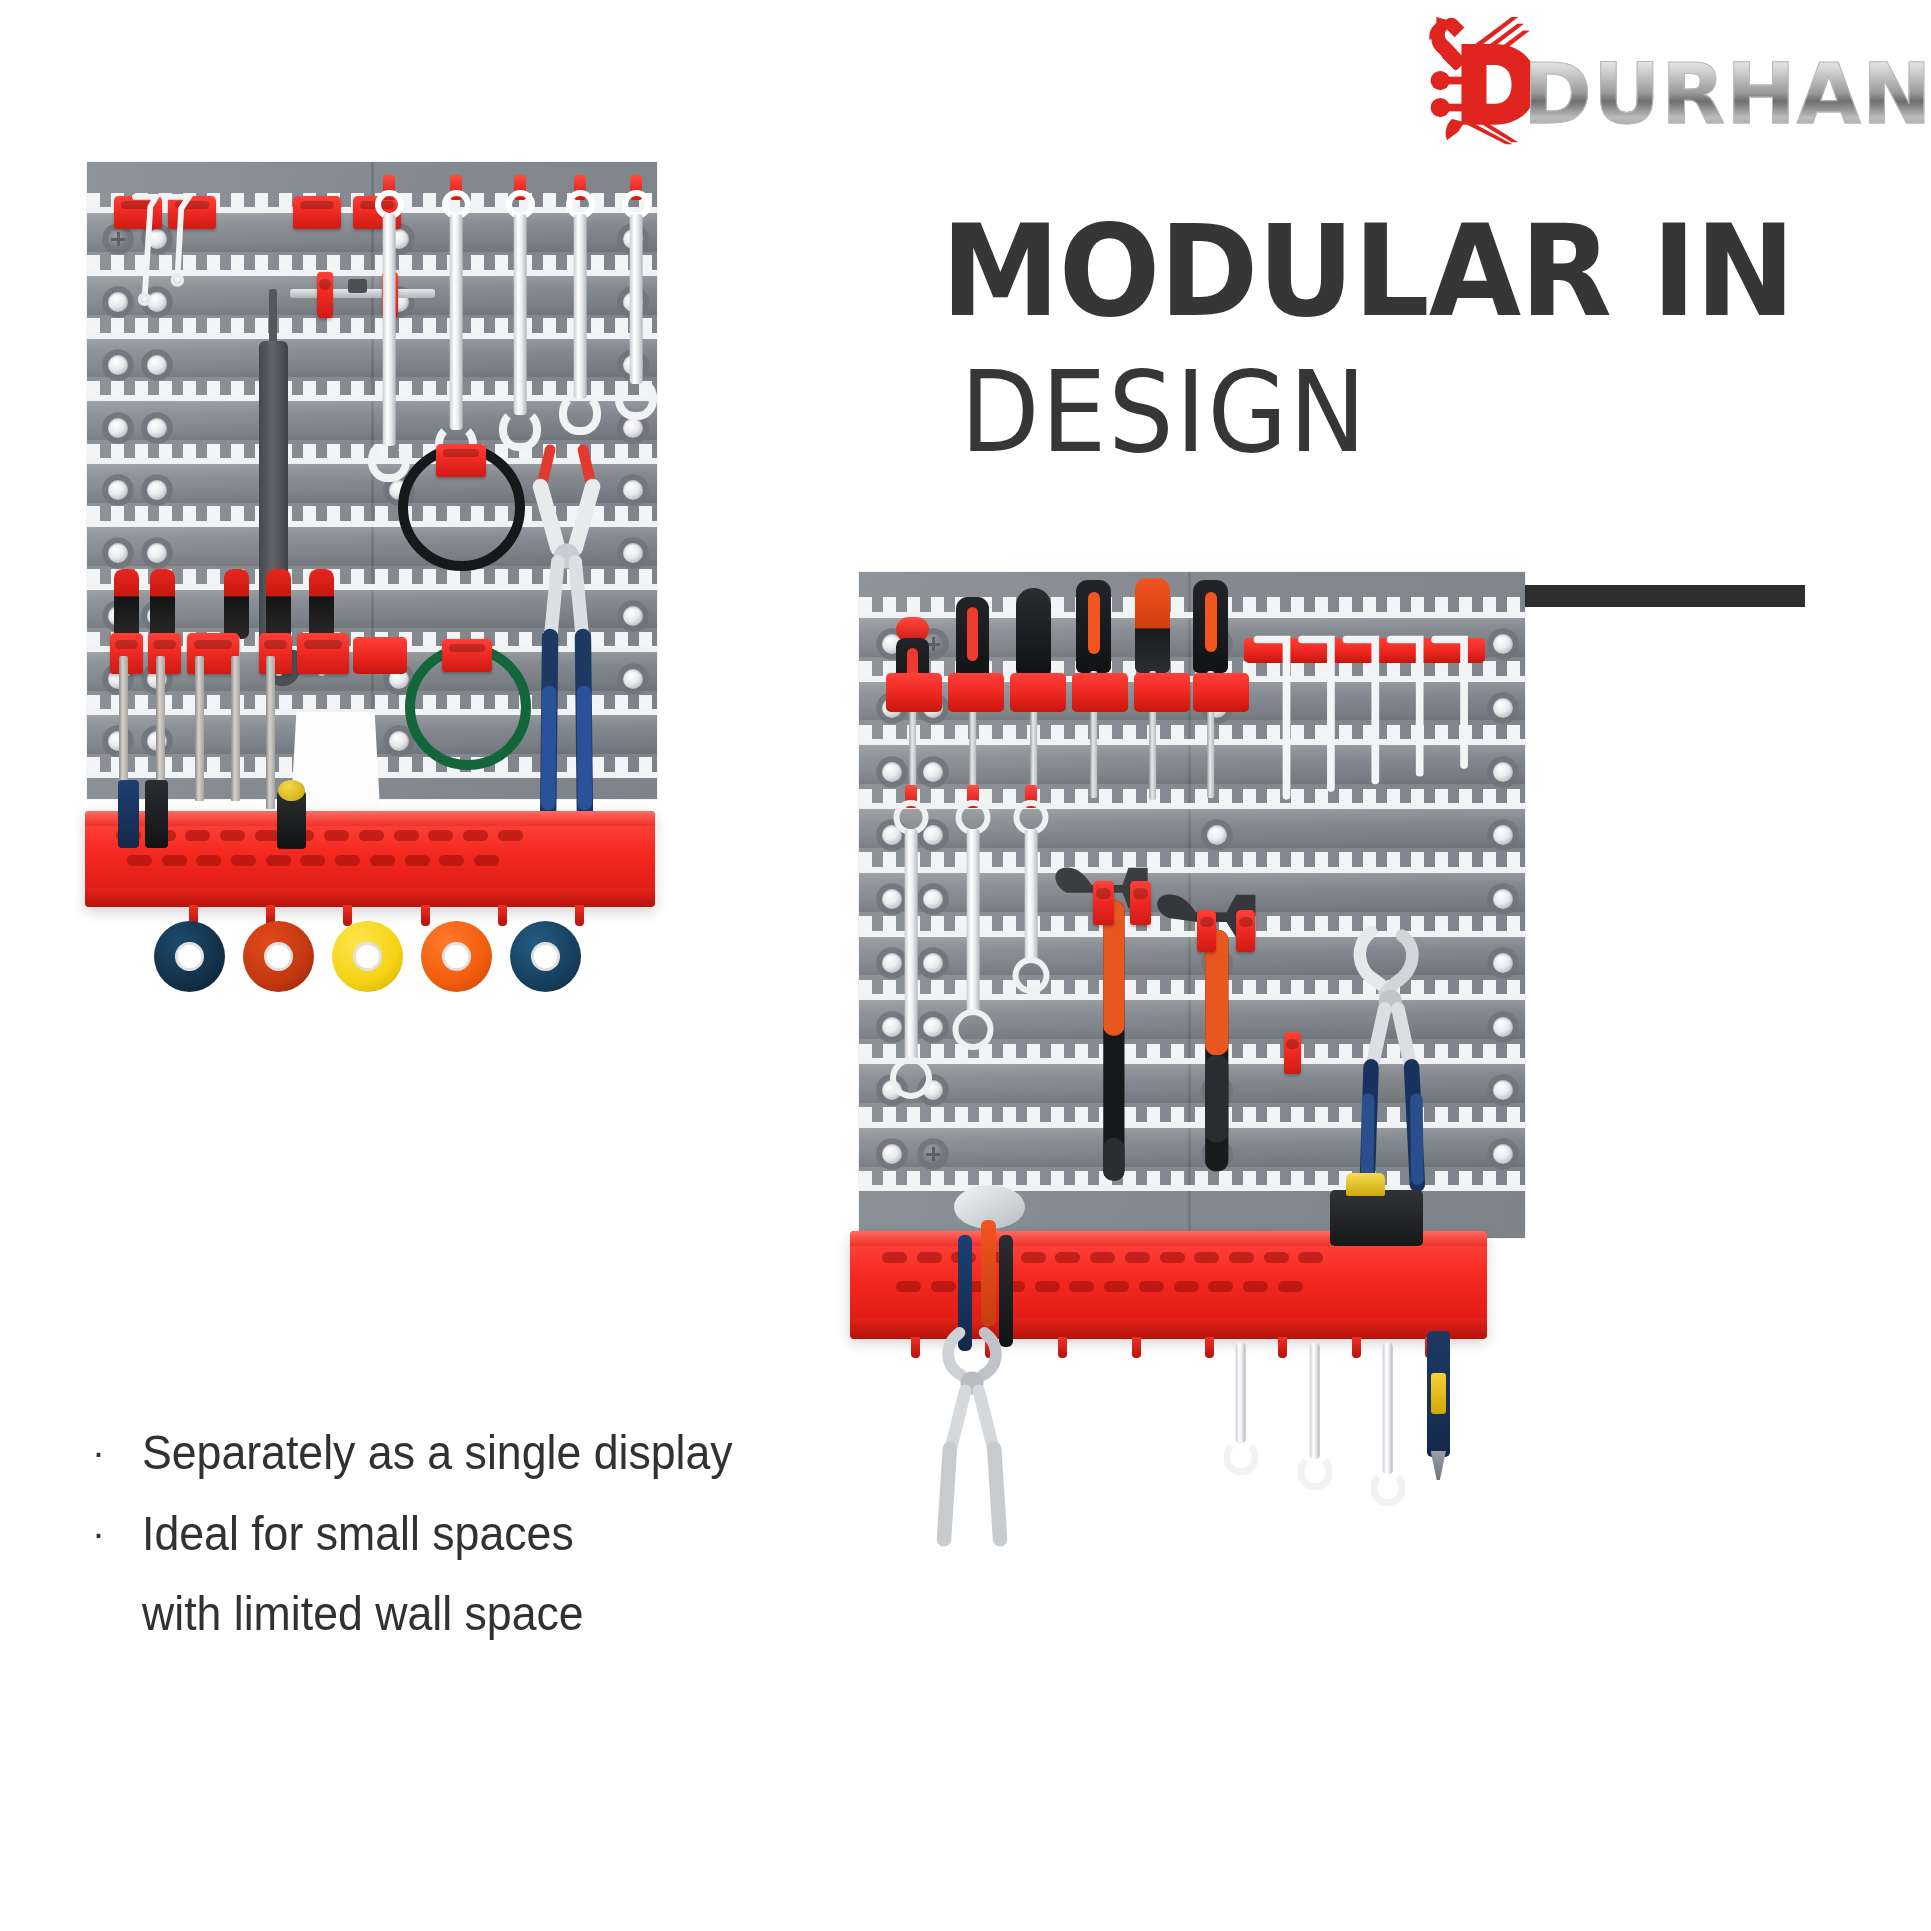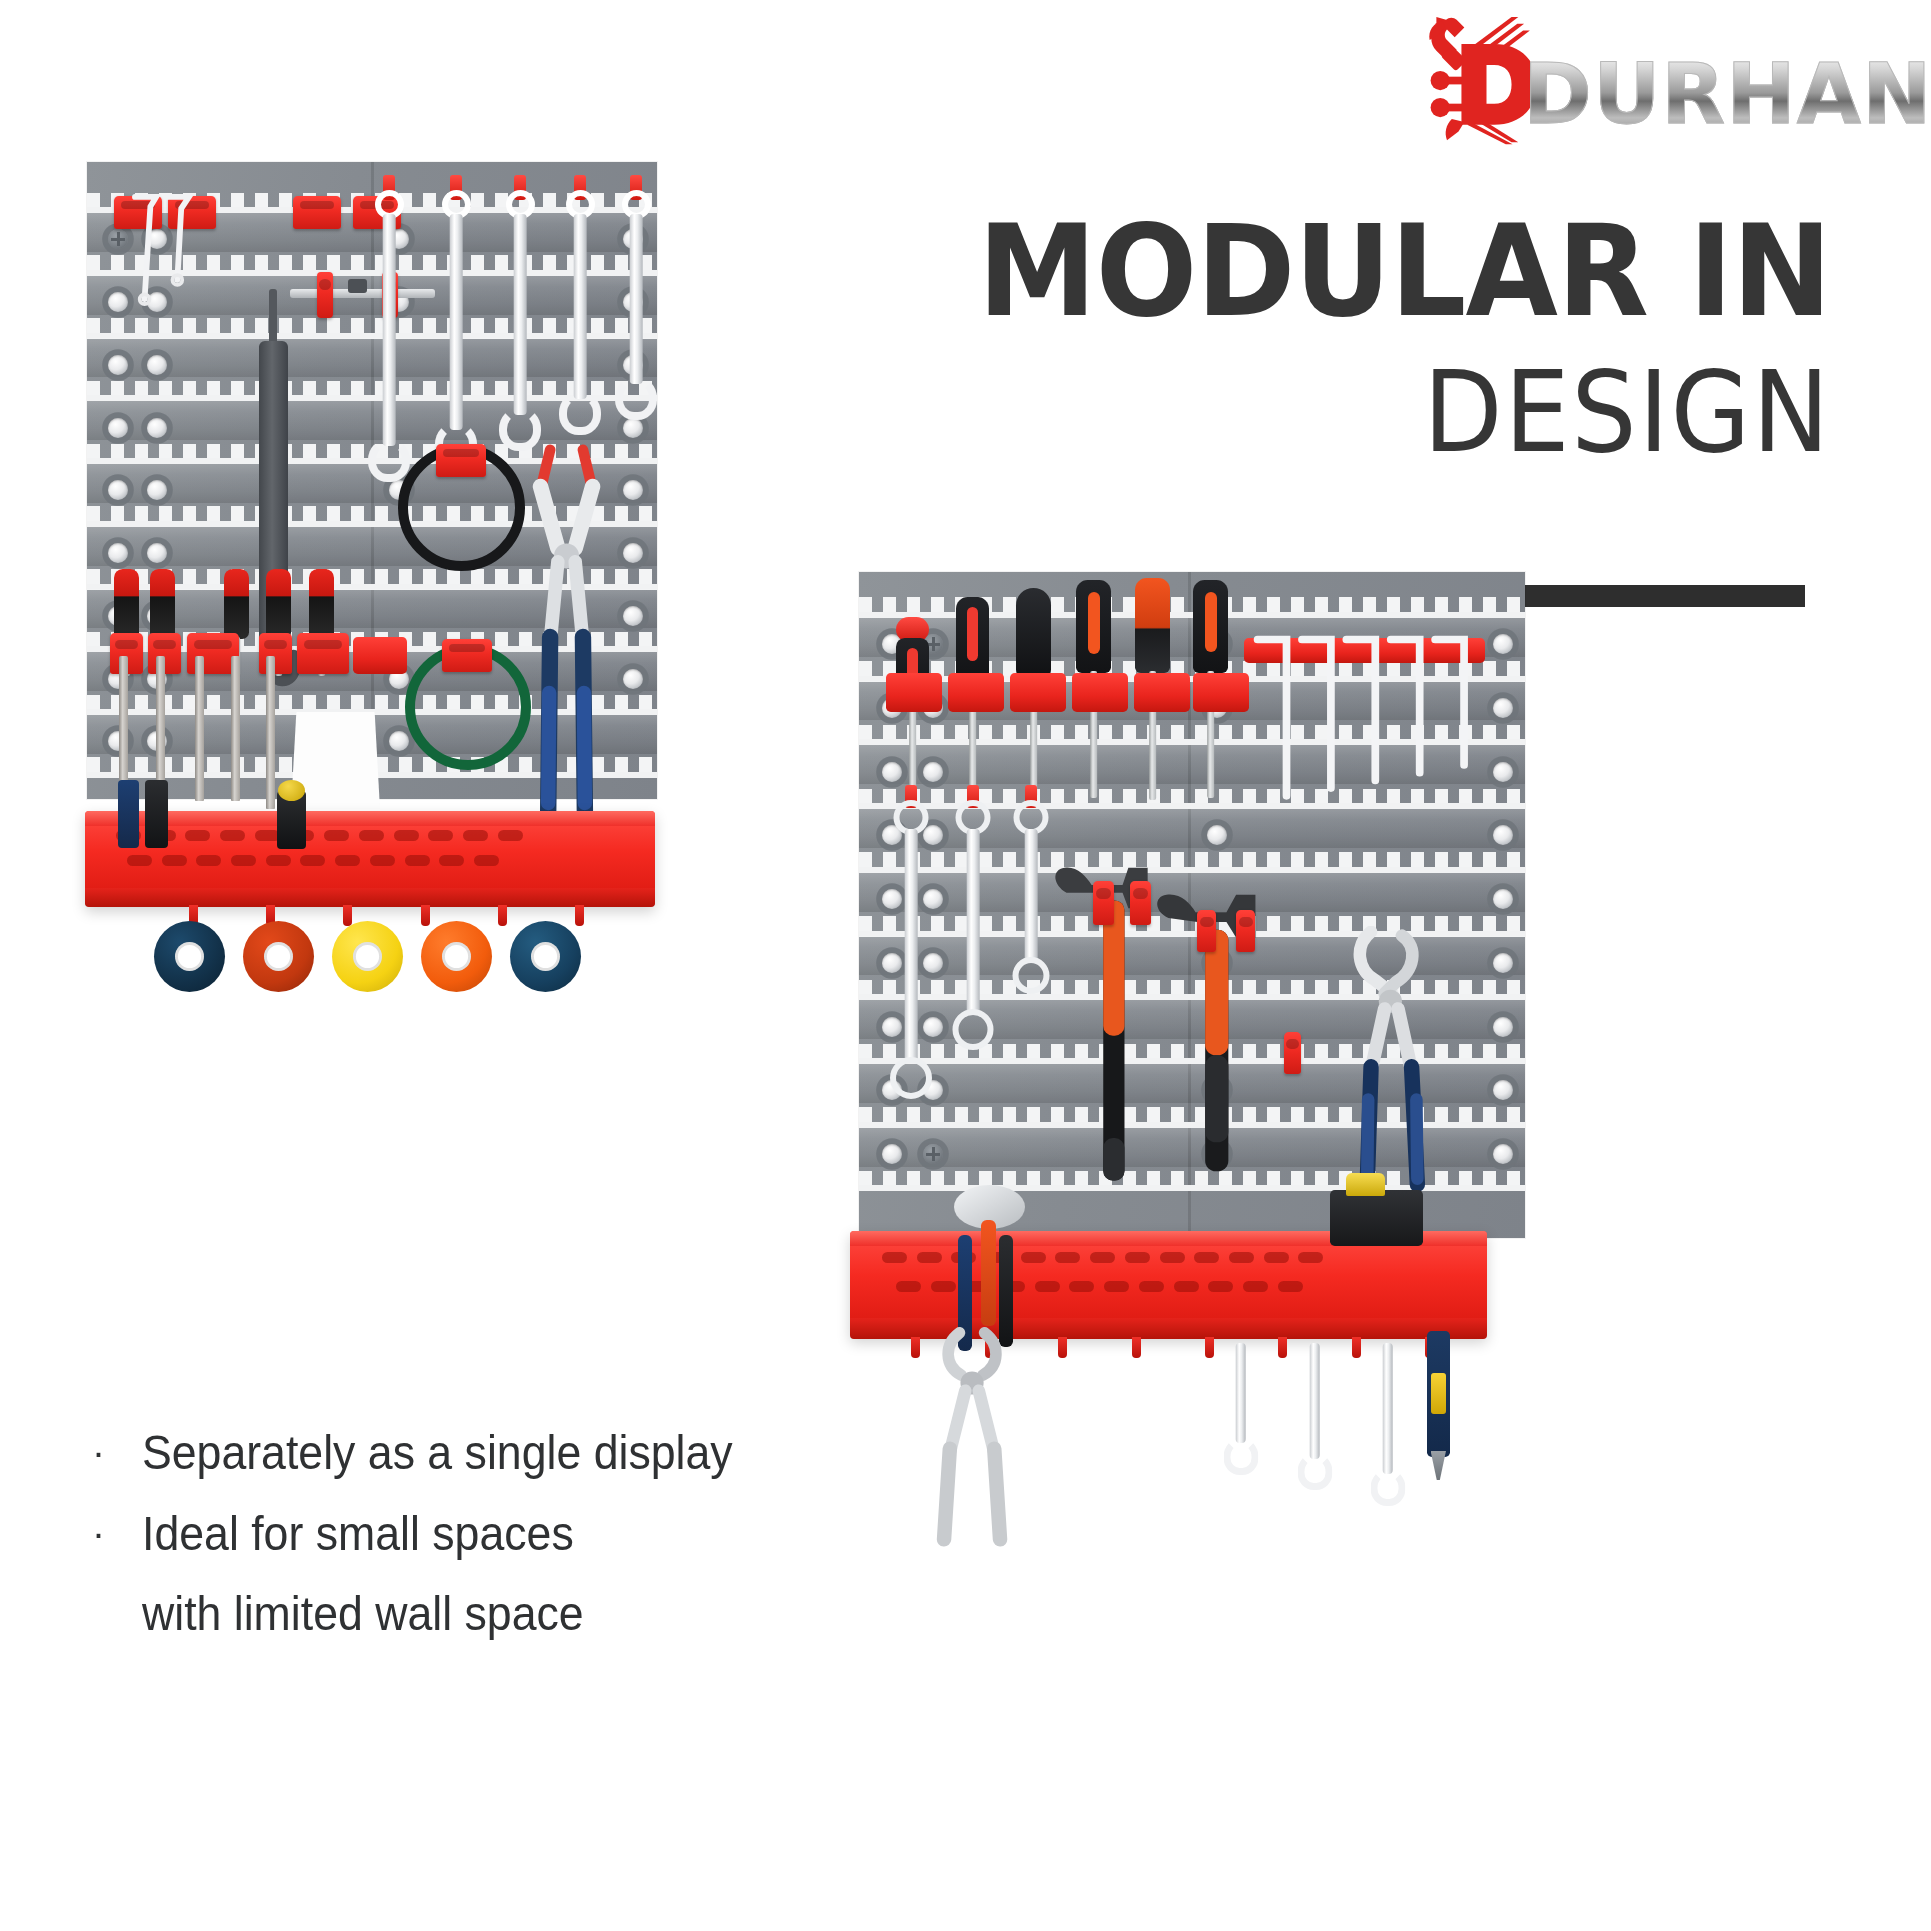--- a/index.html
+++ b/index.html
@@ -10,21 +10,21 @@
   
   #logo{position:absolute;left:1419px;top:13.5px;width:502px;height:135px;}
   #logo .mark{position:absolute;left:0;top:1.9px;width:135px;height:133px;}
   #logo .word{position:absolute;left:104px;top:39px;font-size:83px;line-height:83px;
       font-weight:bold;letter-spacing:1px;font-family:"DejaVu Sans",sans-serif;
       background:linear-gradient(180deg,#f4f4f4 0%,#d8d8d8 18%,#9a9a9a 48%,#6e6e6e 58%,#bdbdbd 78%,#8d8d8d 100%);
       -webkit-background-clip:text;background-clip:text;color:transparent;
       -webkit-text-stroke:1px #b9b9b9;}
 
   
-  #headline{position:absolute;left:865px;top:199px;width:966px;text-align:right;}
+  #headline{position:absolute;left:883px;top:199px;width:966px;}
   #headline .l1{font-family:"DejaVu Sans",sans-serif;font-weight:bold;font-size:127px;
       line-height:145px;letter-spacing:-1px;color:#363636;transform:scaleX(.94);
       transform-origin:right center;white-space:nowrap;}
   #headline .l2{font-family:"DejaVu Sans",sans-serif;font-weight:normal;font-size:112px;
       line-height:124px;letter-spacing:1.9px;color:#363636;transform:scaleX(.92);
       transform-origin:right center;white-space:nowrap;margin-top:5.8px;}
   #rulewrap{position:absolute;left:883px;top:585px;width:922px;height:23px;}
   #rule-thin{position:absolute;left:0;top:8.7px;width:439px;height:4.8px;background:#7c7671;}
   #rule-thick{position:absolute;left:436px;top:0;width:486px;height:22px;background:#2e2e2e;}
 

